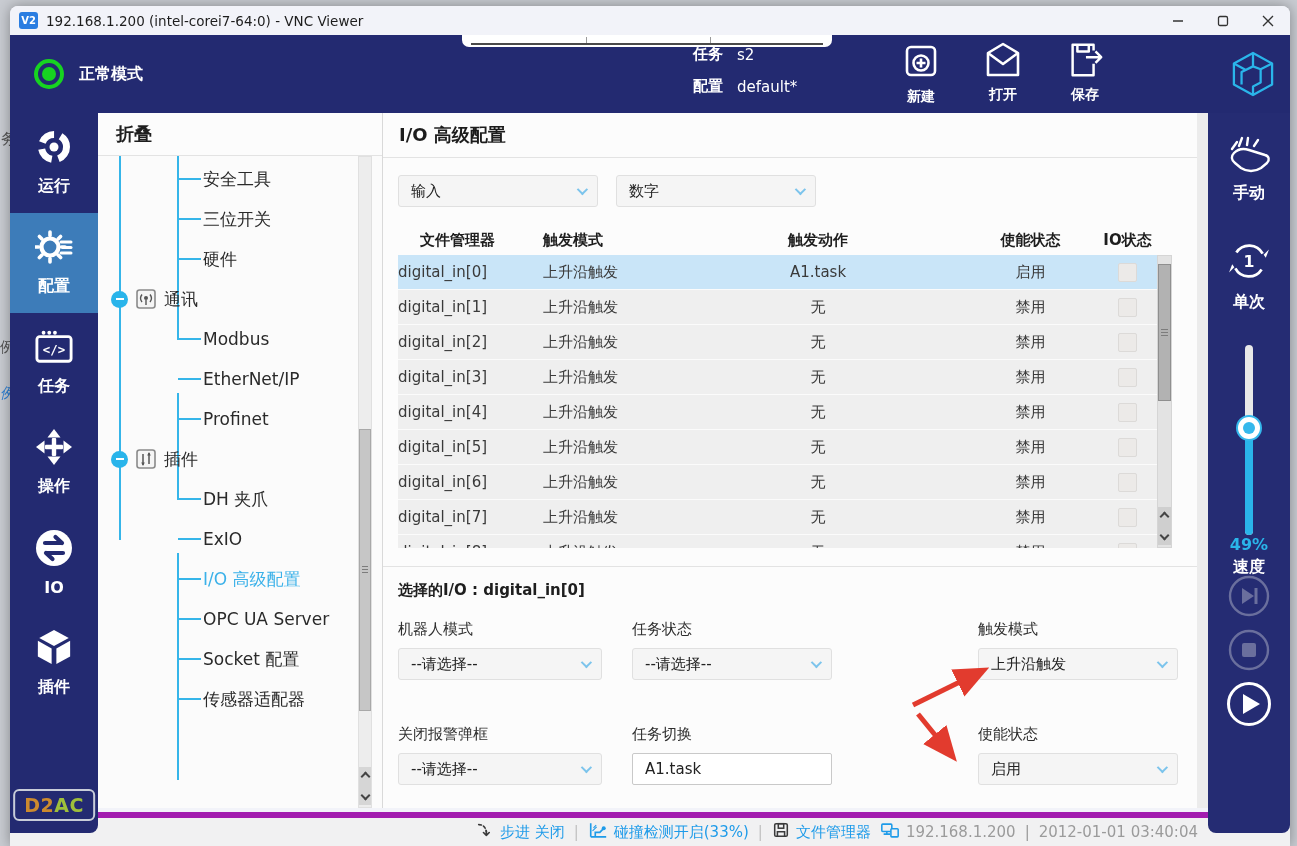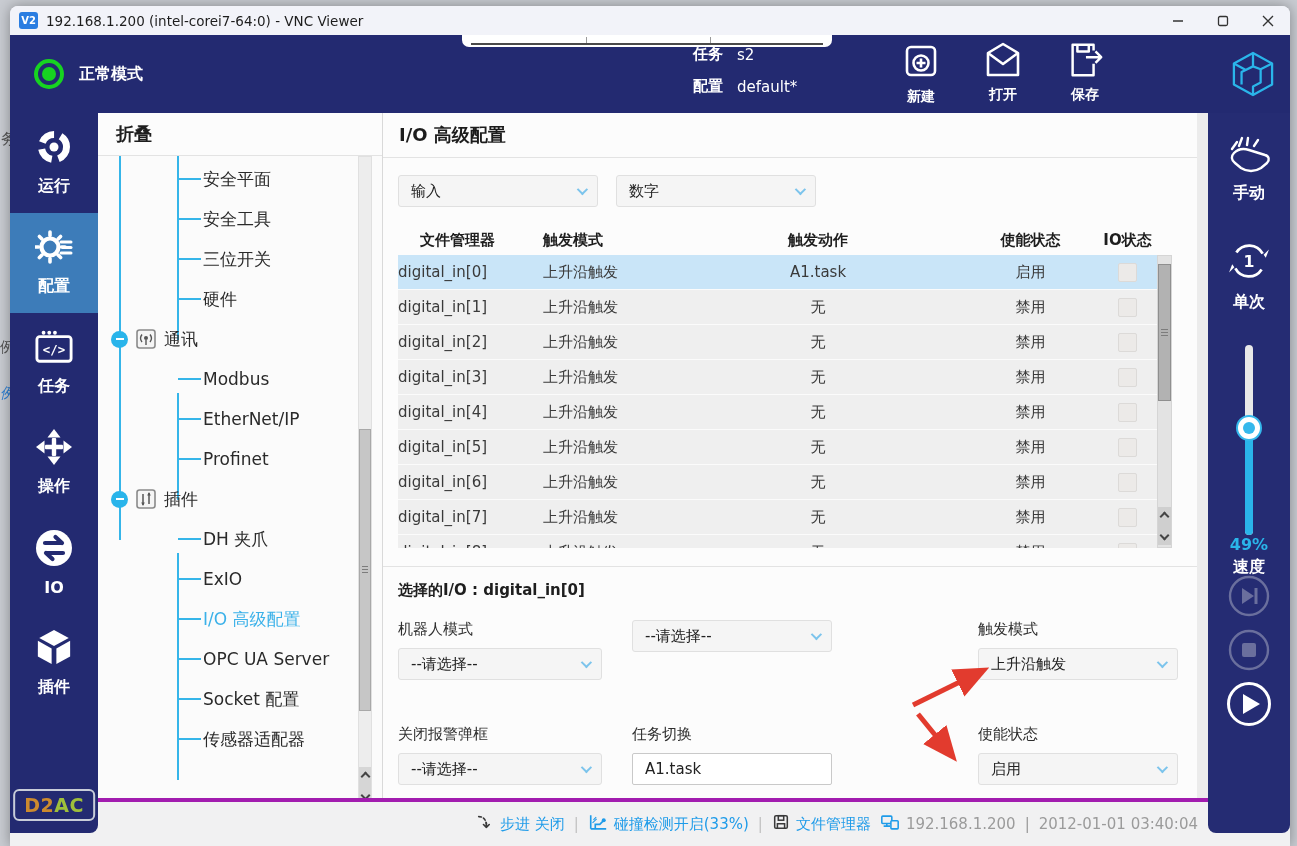--- a/index.html
+++ b/index.html
@@ -135,21 +135,21 @@
   .slider .fill { position:absolute; left:0; bottom:0; width:8px; height:107px; background:#2ab5ea; border-radius:4px; }
   .sthumb { position:absolute; left:50%; top:315px; transform:translate(-50%,-50%); width:26px; height:26px; border-radius:50%;
     background:#fff; border:2px solid #35b8ec; display:flex; align-items:center; justify-content:center; }
   .sthumb::after { content:""; width:12px; height:12px; border-radius:50%; background:#35b8ec; }
   .rp-speedpct { position:absolute; top:422px; width:100%; text-align:center; color:#2ab5ea; font-size:16px; font-weight:bold; }
   .rp-speedlbl { position:absolute; top:444px; width:100%; text-align:center; font-size:16px; font-weight:bold; }
   .rp-btn { position:absolute; left:50%; transform:translateX(-50%); }
   .rp-skip { top:462px; color:#6a6f9d; } .rp-stop { top:516px; color:#6a6f9d; } .rp-play { top:568px; color:#ffffff; }
 
   
-  .statusbar { position:absolute; left:0; bottom:0; width:100%; height:48px; background:#f1f1f2; border-top:4px solid #a21caf;
+  .statusbar { position:absolute; left:0; bottom:0; width:100%; height:34px; background:#f1f1f2; border-top:6px solid #a21caf;
     display:flex; align-items:center; justify-content:flex-end; padding-right:92px; gap:9px; font-size:15px; z-index:2; }
   .sb-item { display:flex; align-items:center; gap:6px; }
   .sb-blue { color:#1e9be9; }
   .sb-gray { color:#9b9b9b; }
   .sb-sep { color:#c2c2c2; }
 </style>
 </head>
 <body>
 
 <span class="behind-glyph g1">务</span>
@@ -327,23 +327,20 @@
 
     <aside class="tree">
       <div class="tree-header">折叠</div>
       <div class="tree-body" id="treebody">
         <div class="tline tl-root"></div>
         <div class="tline tl-a"></div>
         <div class="tline tl-b"></div>
         <div class="tline tl-c"></div>
         <div id="treerows">
             <div class="trow-t leaf">
-    <span class="tlabel">安全平面</span>
-  </div>
-            <div class="trow-t leaf">
     <span class="tlabel">安全工具</span>
   </div>
             <div class="trow-t leaf">
     <span class="tlabel">三位开关</span>
   </div>
             <div class="trow-t leaf">
     <span class="tlabel">硬件</span>
   </div>
             <div class="trow-t parent">
     <span class="toggle"></span>
@@ -529,20 +526,21 @@
 
       <div class="form" id="ioform">
           <div class="ffield" style="left: 15px; top: 0px;">
     <div class="flabel">机器人模式</div>
     <div class="fctrl" style="width: 204px;">
       <span class="fval">--请选择--</span>
     <span class="chev"></span>
             </div>
   </div>
           <div class="ffield" style="left: 249px; top: 0px;">
+    <div class="flabel">任务状态</div>
     <div class="fctrl" style="width: 200px;">
       <span class="fval">--请选择--</span>
     <span class="chev"></span>
             </div>
   </div>
           <div class="ffield" style="left: 595px; top: 0px;">
     <div class="flabel">触发模式</div>
     <div class="fctrl" style="width: 200px;">
       <span class="fval">上升沿触发</span>
     <span class="chev"></span>

